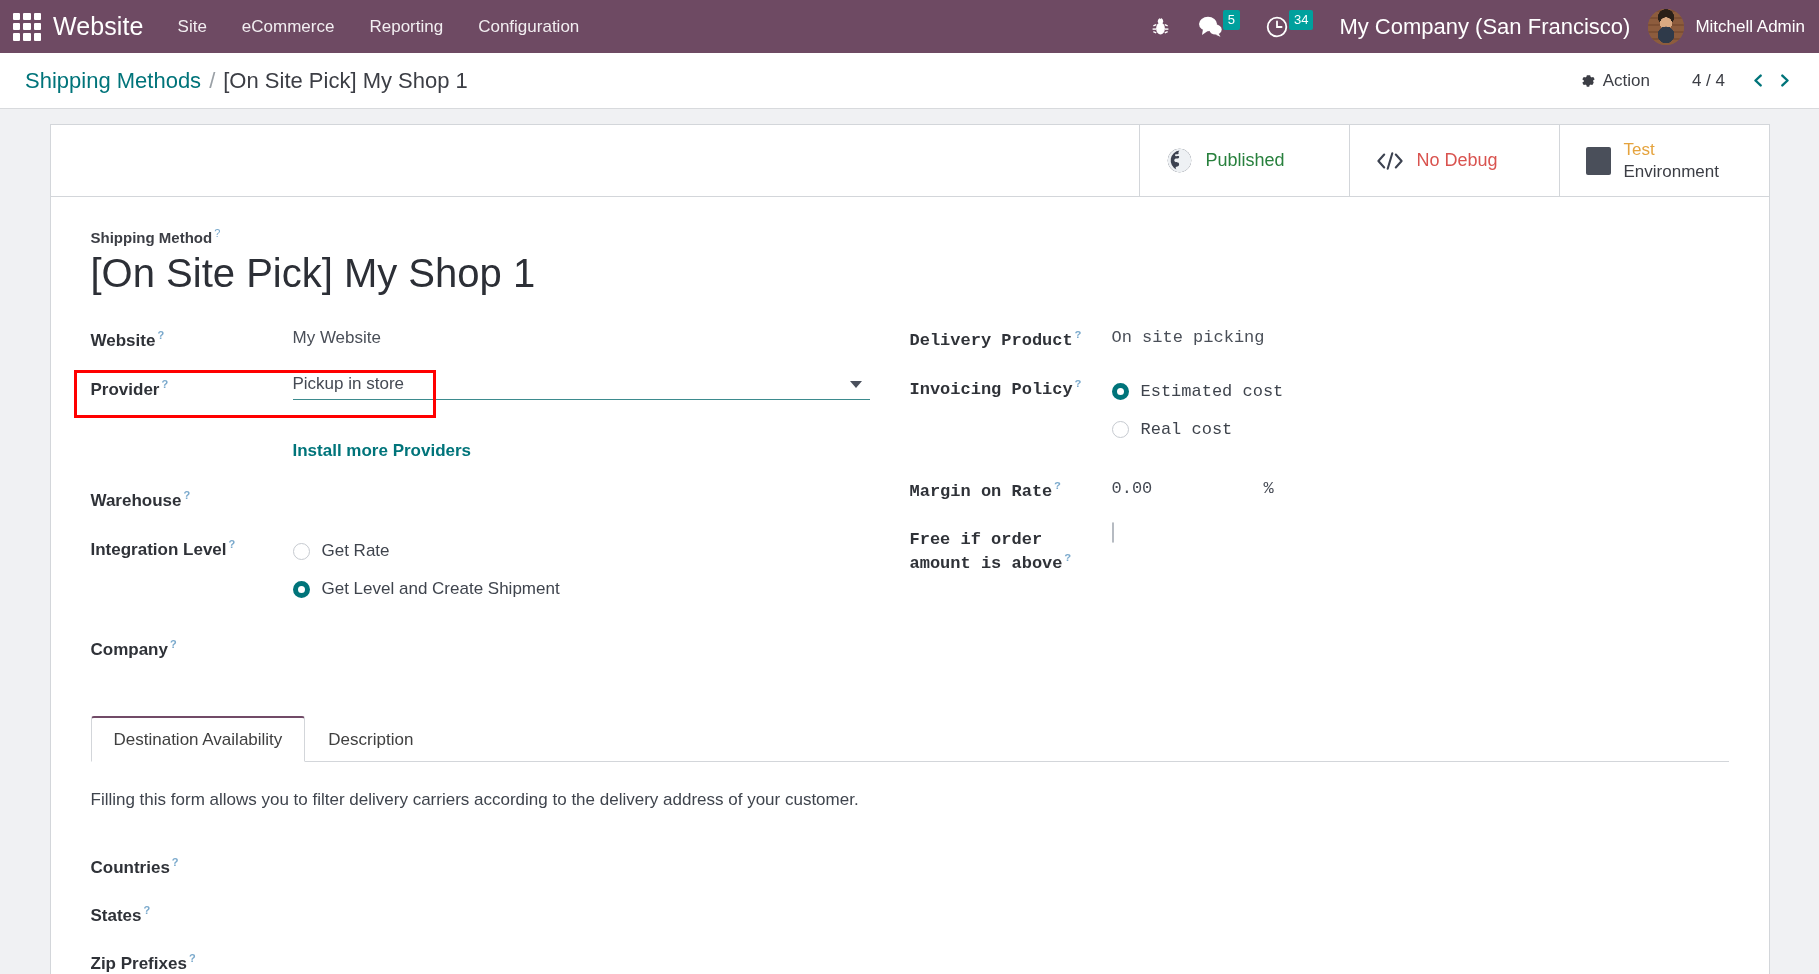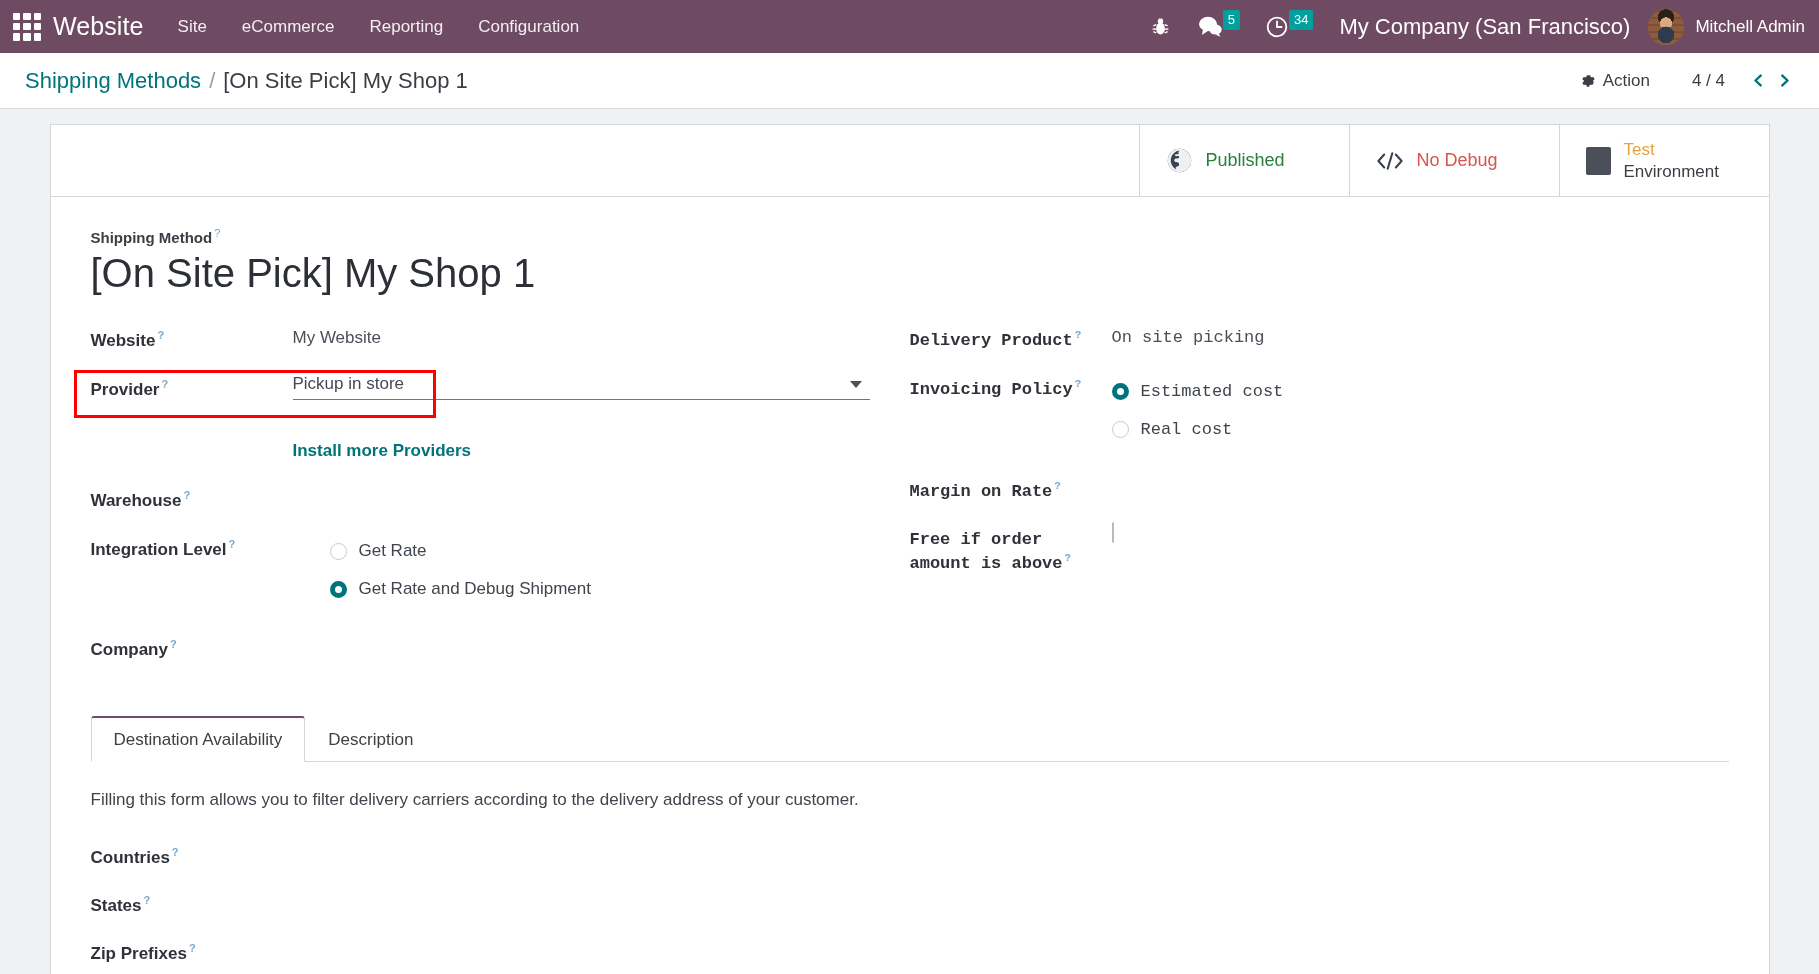--- a/index.html
+++ b/index.html
@@ -217,21 +217,21 @@
     position: relative; top: 1px; background: transparent;
   }
   .tab.active {
     background: #ffffff;
     border: 1px solid #d3d6da; border-bottom-color: #ffffff;
     border-top: 2px solid #714b67;
     border-radius: 3px 3px 0 0;
   }
   .tab-body { padding-top: 28px; }
   .helper-text { font-size: 17px; color: #3f444d; margin-bottom: 30px; }
-  .tab-frow { display: flex; align-items: flex-start; min-height: 48px; }
+  .tab-frow { display: flex; align-items: center; min-height: 48px; }
 </style>
 </head>
 <body>
 
 <div class="navbar">
   <div class="apps-grid">
     <i></i>
       <i></i>
       <i></i>
       <i></i>
@@ -375,30 +375,30 @@
             <div class="fvalue" style="padding-top:0;">
               <span class="install-link">Install more Providers</span>
             </div>
           </div>
 
           <div class="frow">
             <div class="flabel"><span>Warehouse</span><span class="qmark">?</span></div>
             <div class="fvalue"></div>
           </div>
 
-          <div class="frow" style="min-height:86px;gap:37px;">
+          <div class="frow" style="min-height:86px;">
             <div class="flabel"><span>Integration Level</span><span class="qmark">?</span></div>
             <div class="fvalue" style="padding-top:0;">
               <div class="radio-row">
                 <span class="radio"></span>
                 <span class="radio-lbl">Get Rate</span>
               </div>
               <div class="radio-row">
                 <span class="radio on"></span>
-                <span class="radio-lbl">Get Rate and Debug Shipment</span>
+                <span class="radio-lbl">Get Level and Create Shipment</span>
               </div>
             </div>
           </div>
 
           <div class="frow" style="margin-top:14px;">
             <div class="flabel"><span>Company</span><span class="qmark">?</span></div>
             <div class="fvalue"></div>
           </div>
 
         </div>
@@ -419,20 +419,26 @@
               </div>
               <div class="radio-row">
                 <span class="radio"></span>
                 <span class="radio-lbl">Real cost</span>
               </div>
             </div>
           </div>
 
           <div class="frow" style="margin-top:16px;">
             <div class="flabel"><span>Margin on Rate</span><span class="qmark">?</span></div>
+            <div class="fvalue">
+              <div class="pct-row">
+                <span class="pct-val">0.00</span>
+                <span class="pct-sym">%</span>
+              </div>
+            </div>
           </div>
 
           <div class="frow" style="min-height:70px;">
             <div class="flabel wide-wrap"><span>Free if order amount is above</span><span class="qmark">?</span></div>
             <div class="fvalue" style="padding-top:0;">
               <span class="checkbox"></span>
             </div>
           </div>
 
         </div>

